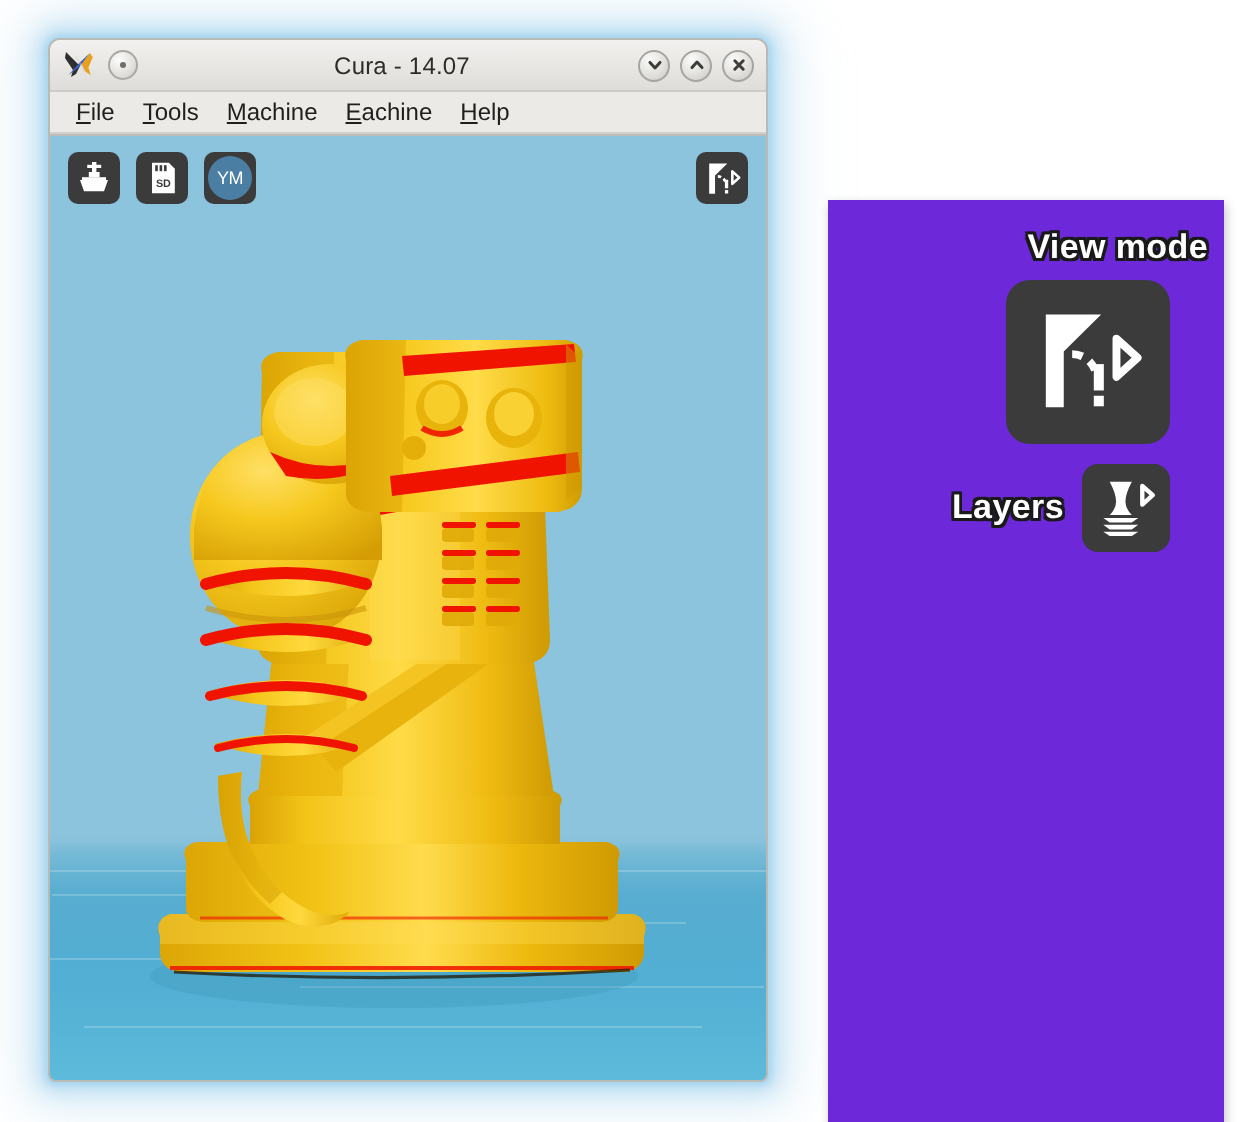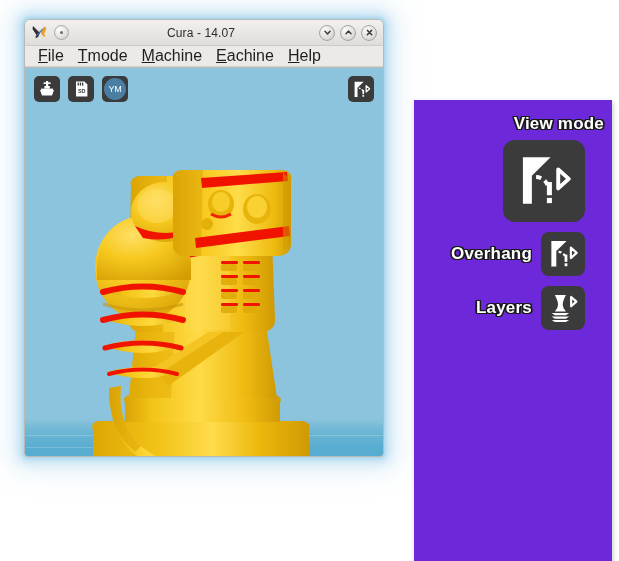--- a/index.html
+++ b/index.html
@@ -14,21 +14,21 @@
     overflow: hidden;
     position: relative;
   }
 
   
   #app-window {
     position: absolute;
     left: 24px;
     top: 19px;
     width: 360px;
-    height: 438px;
+    height: 522px;
     background: #e8e8e6;
     border: 1px solid #b9b9b5;
     border-radius: 6px 6px 4px 4px;
     box-shadow:
       0 0 3px 2px rgba(150, 205, 235, 0.55),
       0 0 9px 5px rgba(150, 205, 235, 0.42),
       0 0 18px 10px rgba(160, 210, 238, 0.30),
       0 0 30px 16px rgba(175, 218, 240, 0.18);
     box-sizing: border-box;
     overflow: hidden;
@@ -99,21 +99,21 @@
   #menu-bar {
     height: 21px;
     background: #eceae7;
     border-bottom: 1px solid #d2d0cc;
     display: flex;
     align-items: center;
     padding-left: 6px;
     box-sizing: border-box;
   }
   .menu-item {
-    font-size: 16px;
+    font-size: 12px;
     color: #1f1f1e;
     padding: 1px 7px 2px 7px;
     white-space: nowrap;
   }
   .menu-item .mnemonic {
     text-decoration: underline;
   }
 
   
   #viewport {
@@ -286,21 +286,21 @@
       <span class="win-btn">
         <svg width="9" height="9" viewBox="0 0 9 9">
           <path d="M2.4 2.4 L6.6 6.6 M6.6 2.4 L2.4 6.6" fill="none" stroke="#3d3d3b" stroke-width="1.5" stroke-linecap="round"></path>
         </svg>
       </span>
     </div>
   </div>
 
   <div id="menu-bar">
     <div class="menu-item"><span class="mnemonic">F</span><span>ile</span></div>
-    <div class="menu-item"><span class="mnemonic">T</span><span>mode</span></div>
+    <div class="menu-item"><span class="mnemonic">T</span><span>ools</span></div>
     <div class="menu-item"><span class="mnemonic">M</span><span>achine</span></div>
     <div class="menu-item"><span class="mnemonic">E</span><span>achine</span></div>
     <div class="menu-item"><span class="mnemonic">H</span><span>elp</span></div>
   </div>
 
   <div id="viewport">
 
     <div id="buildplate">
       <div class="plate-line" style="left:0;width:100%;top:14px;"></div>
       <div class="plate-line" style="left:4%;width:70%;top:26px;"></div>
@@ -495,32 +495,20 @@
       <path d="M8 9.5 A4.6 4.6 0 0 1 12.6 14.1" fill="none" stroke="#ffffff" stroke-width="1.5" stroke-dasharray="2 1.6"></path>
       <rect x="12.1" y="11.4" width="1.9" height="5" fill="#ffffff"></rect>
       <rect x="12.1" y="17.4" width="1.9" height="2" fill="#ffffff"></rect>
       <path d="M16.4 6.6 L20.4 10.2 L16.4 13.8 Z" fill="none" stroke="#ffffff" stroke-width="1.5" stroke-linejoin="round"></path>
     </svg>
   </div>
 
   <div id="mode-list">
 
 
-    <div class="mode-row">
-      <span class="mode-label">Overhang</span>
-      <span class="mode-icon-btn">
-        <svg width="32" height="32" viewBox="0 0 22 22">
-          <path d="M3 2 L13.5 2 L6.4 9 L6.4 19.6 L3 19.6 Z" fill="#ffffff"></path>
-          <path d="M8 9.5 A4.6 4.6 0 0 1 12.6 14.1" fill="none" stroke="#ffffff" stroke-width="1.5" stroke-dasharray="2 1.6"></path>
-          <rect x="12.1" y="11.4" width="1.9" height="5" fill="#ffffff"></rect>
-          <rect x="12.1" y="17.4" width="1.9" height="2" fill="#ffffff"></rect>
-          <path d="M16.4 6.6 L20.4 10.2 L16.4 13.8 Z" fill="none" stroke="#ffffff" stroke-width="1.5" stroke-linejoin="round"></path>
-        </svg>
-      </span>
-    </div>
 
 
 
     <div class="mode-row">
       <span class="mode-label">Layers</span>
       <span class="mode-icon-btn">
         <svg width="32" height="32" viewBox="0 0 22 22">
           <path d="M5.4 2 L13 2 Q10.8 6.2 10.8 8.8 Q10.8 11.2 13 13.4 L5.4 13.4 Q7.6 11.2 7.6 8.8 Q7.6 6.2 5.4 2 Z" fill="#ffffff"></path>
           <path d="M3.2 14.4 L15.2 14.4 L13 16 L5.4 16 Z" fill="#ffffff"></path>
           <path d="M3.2 16.8 L15.2 16.8 L13 18.4 L5.4 18.4 Z" fill="#ffffff"></path>

